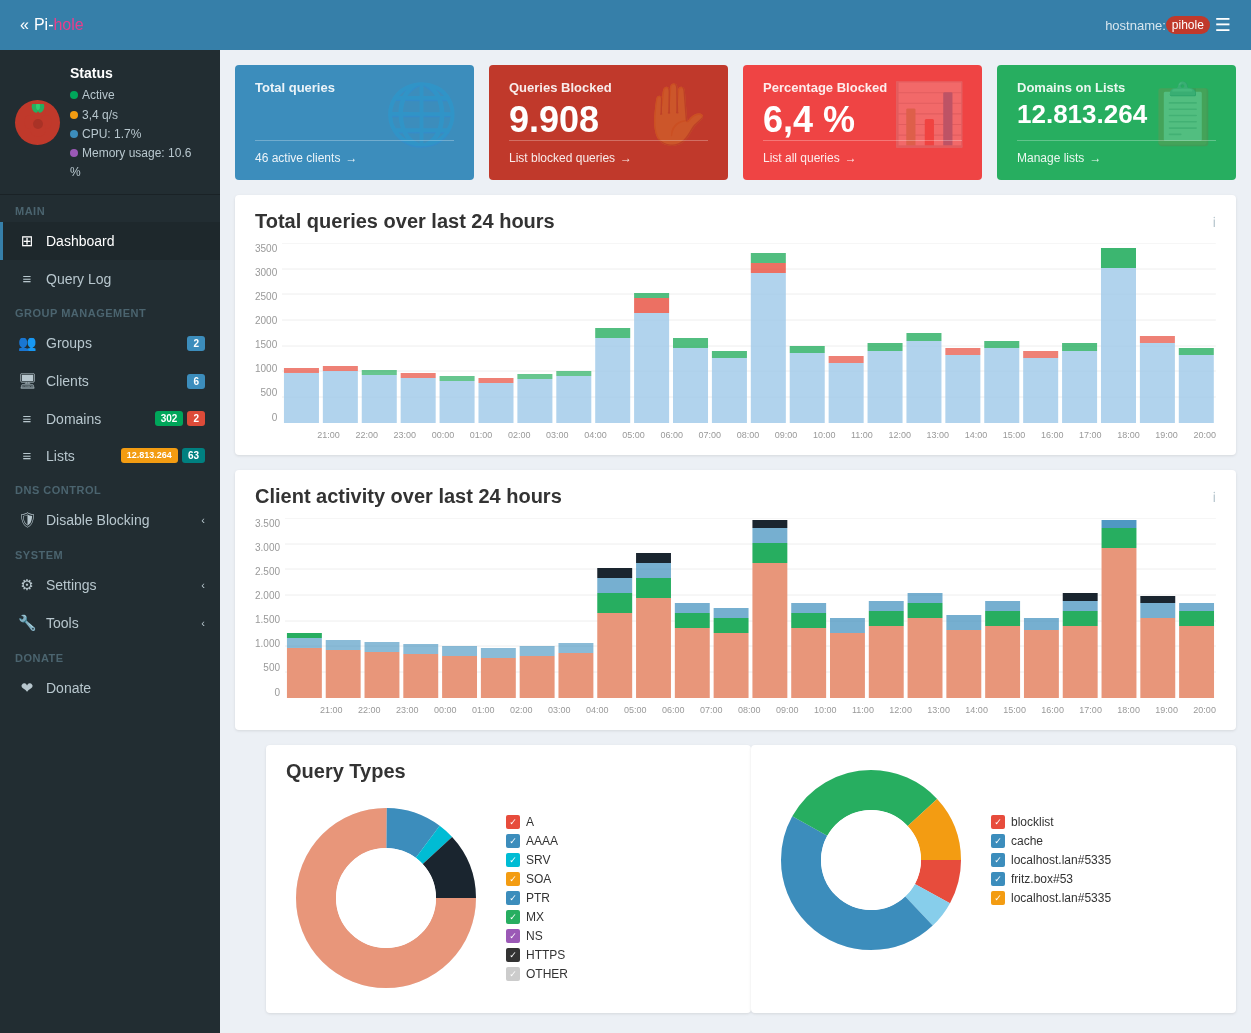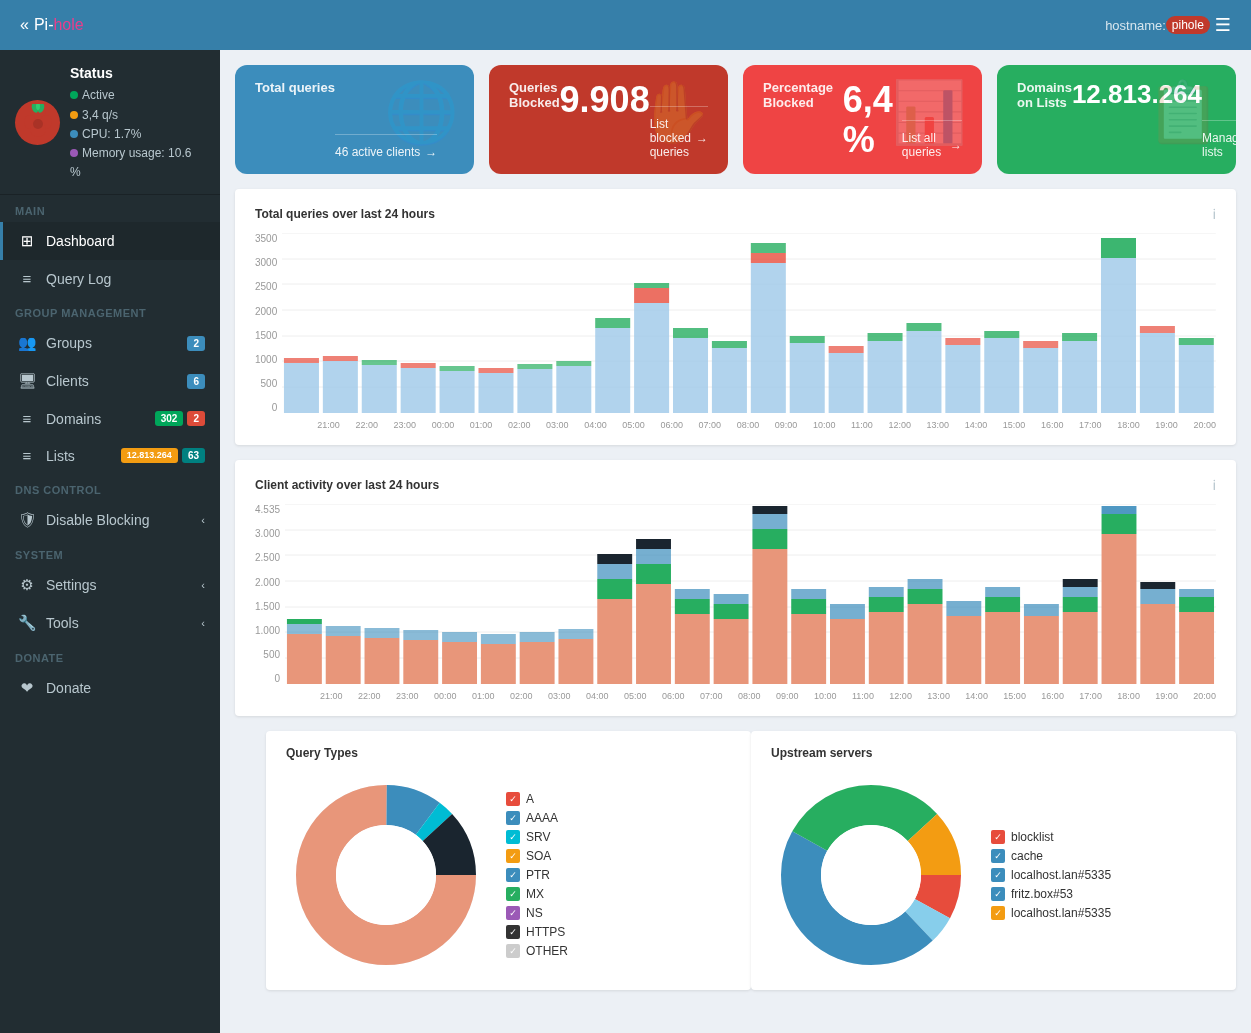--- a/index.html
+++ b/index.html
@@ -111,24 +111,25 @@
     }
 
     
     .stats-row {
       display: grid;
       grid-template-columns: repeat(4, 1fr);
       gap: 15px;
       margin-bottom: 15px;
     }
     .stat-card {
-      border-radius: 12px;
+      border-radius: 4px;
       padding: 15px 20px;
       color: #fff;
       display: flex;
+      flex-direction: column;
       min-height: 100px;
       position: relative;
       overflow: hidden;
     }
     .stat-card-blue { background: #3c8dbc; }
     .stat-card-red { background: #c0392b; }
     .stat-card-orange { background: #ef4444; }
     .stat-card-green { background: #27ae60; }
     .stat-card .label { font-size: 13px; opacity: 0.9; font-weight: 600; margin-bottom: 5px; }
     .stat-card .value { font-size: 36px; font-weight: bold; line-height: 1.1; }
@@ -158,21 +159,21 @@
       margin-bottom: 15px;
       box-shadow: 0 1px 3px rgba(0,0,0,0.1);
       padding: 15px 20px;
     }
     .chart-header {
       display: flex;
       justify-content: space-between;
       align-items: center;
       margin-bottom: 10px;
     }
-    .chart-title { font-size: 12px; font-weight: 600; color: #333; }
+    .chart-title { font-size: 20px; font-weight: 600; color: #333; }
     .info-icon { color: #b8c7ce; cursor: pointer; font-size: 14px; }
     .chart-y-axis {
       display: flex;
       flex-direction: column;
       justify-content: space-between;
       font-size: 10px;
       color: #999;
       height: 180px;
       padding-right: 5px;
       align-items: flex-end;
@@ -510,21 +511,21 @@
       </div>
     </div>
 
     <div class="chart-card">
       <div class="chart-header">
         <div class="chart-title">Client activity over last 24 hours</div>
         <span class="info-icon">ℹ</span>
       </div>
       <div style="display:flex;width:100%;">
         <div class="chart-y-axis">
-          <span>4.535</span>
+          <span>3.500</span>
             <span>3.000</span>
             <span>2.500</span>
             <span>2.000</span>
             <span>1.500</span>
             <span>1.000</span>
             <span>500</span>
             <span>0</span>
         </div>
         <div style="flex:1;">
           <svg width="100%" height="180" viewBox="0 0 960 180" preserveAspectRatio="none">
@@ -735,21 +736,20 @@
             </div>
             <div class="legend-item">
               <div class="legend-checkbox" style="background:#ccc;">✓</div>
               <span>OTHER</span>
             </div>
           </div>
         </div>
       </div>
 
       <div class="donut-card">
-        <div class="chart-title">Upstream servers</div>
         <div class="donut-content">
           <svg width="200" height="200" viewBox="0 0 200 200" class="donut-svg">
             <circle cx="100" cy="100" r="70" fill="none" stroke="#ecf0f5" stroke-width="40"></circle>
 
             <circle cx="100" cy="100" r="70" fill="none" stroke="#e74c3c" stroke-width="40" stroke-dasharray="35 405" stroke-dashoffset="0"></circle>
 
             <circle cx="100" cy="100" r="70" fill="none" stroke="#87ceeb" stroke-width="40" stroke-dasharray="22 418" stroke-dashoffset="-35"></circle>
 
             <circle cx="100" cy="100" r="70" fill="none" stroke="#3c8dbc" stroke-width="40" stroke-dasharray="198 242" stroke-dashoffset="-57"></circle>
 

